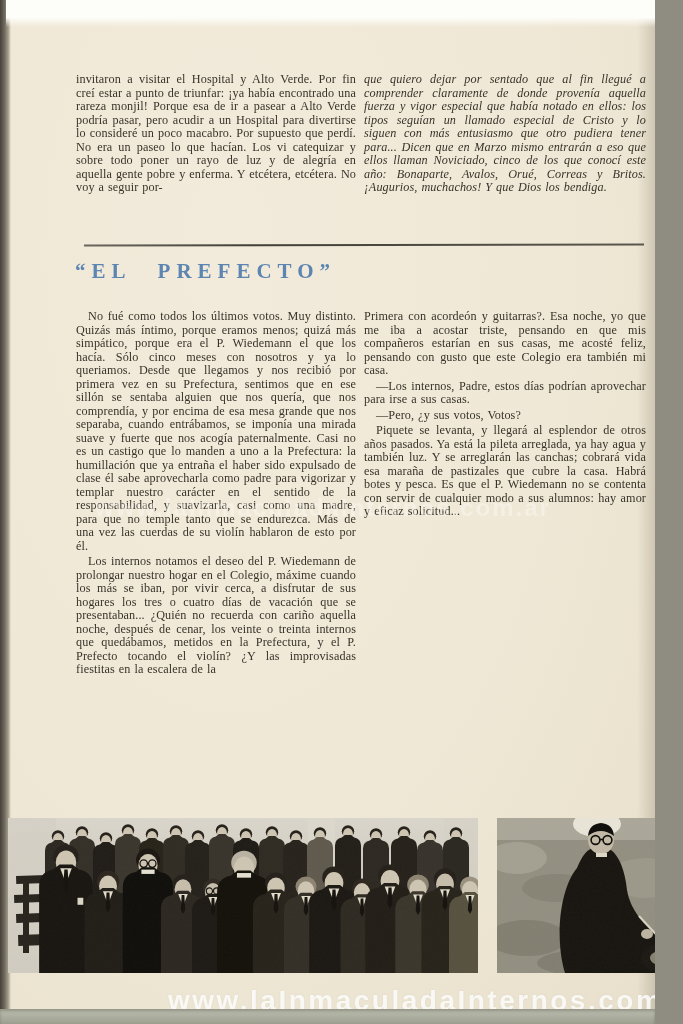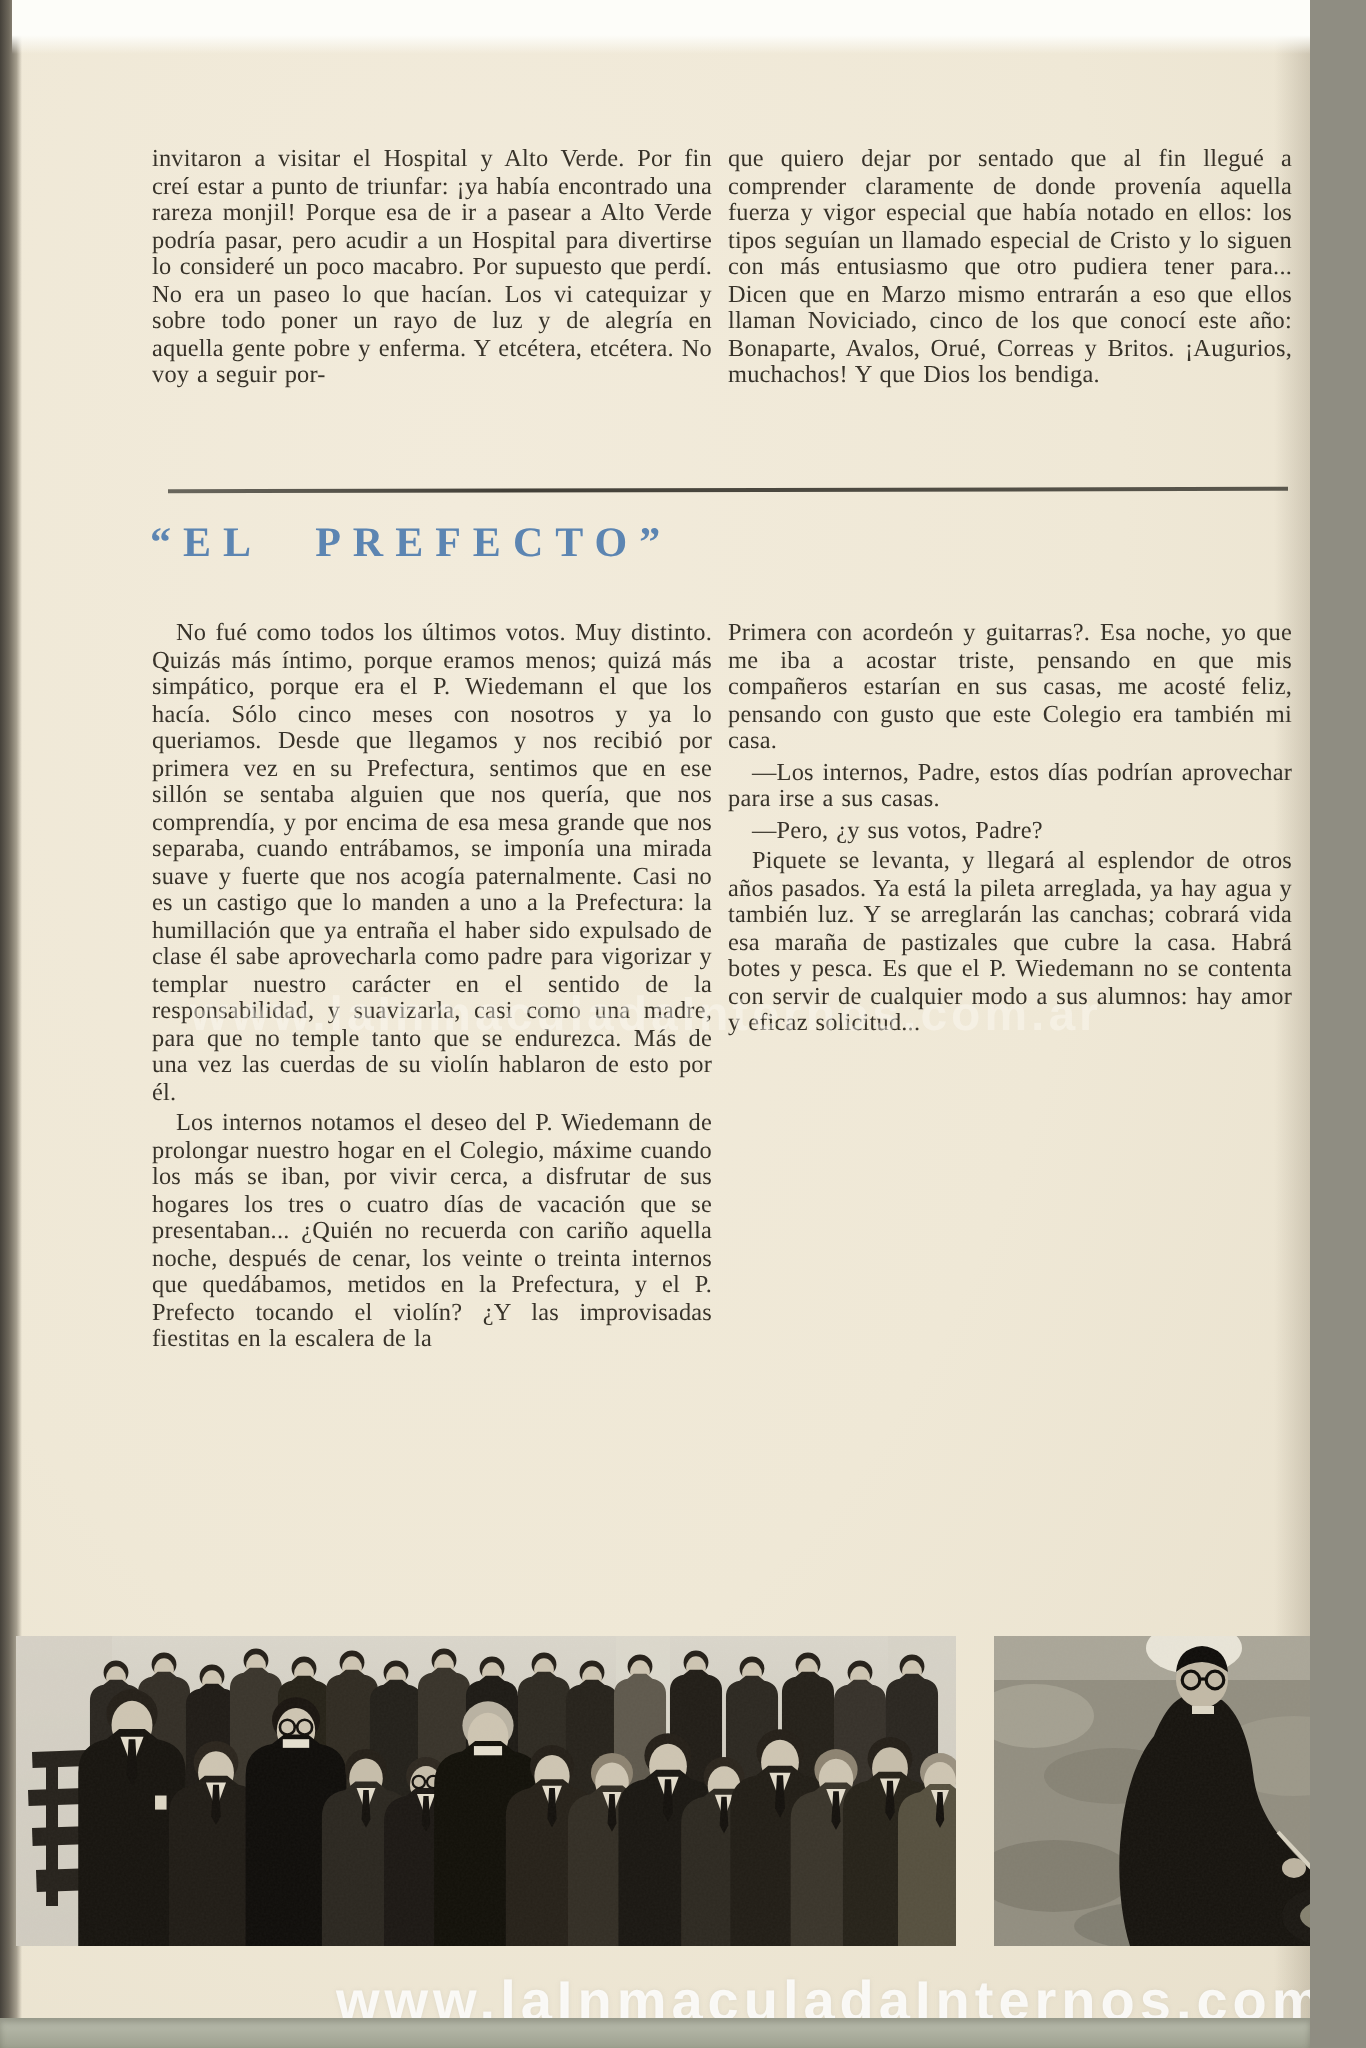--- a/index.html
+++ b/index.html
@@ -19,21 +19,21 @@
   .scan-right{position:absolute;right:0;top:0;width:18px;height:100%;
     background:linear-gradient(270deg,rgba(130,120,100,.28),rgba(130,120,100,0));}
   .scan-bottom{position:absolute;left:0;bottom:0;width:100%;height:15px;
     background:linear-gradient(180deg,#bcbfb0,#9da08f);
     box-shadow:inset 0 2px 3px rgba(70,70,55,.35);}
   .fold-line{position:absolute;left:655px;top:30px;width:3px;height:950px;
     background:linear-gradient(180deg,rgba(120,110,90,.10),rgba(120,110,90,.22),rgba(120,110,90,.08));}
   
   .col{position:absolute;width:280px;}
   .a1-left{left:76px;top:73px;}
-  .a1-right{left:364px;top:73px;width:282px;}
+  .a1-right{left:364px;top:73px;width:282px;font-style:italic;}
   .a2-left{left:76px;top:310px;}
   .a2-right{left:364px;top:310px;width:282px;}
   p.body-par{
     font-size:12.2px;line-height:13.5px;text-align:justify;
     margin:0 0 2px 0;text-indent:12px;letter-spacing:.1px;word-spacing:.8px;
   }
   p.noindent{text-indent:0;}
   .rule{position:absolute;left:84px;top:244px;width:560px;height:2px;
     background:linear-gradient(90deg,#6a675d,#423f37 30%,#5a574d);
     transform:rotate(-.12deg);}
@@ -80,21 +80,21 @@
 
   <div class="title" style="color: rgb(92, 133, 178);">“EL PREFECTO”</div>
 
   <div class="col a2-left">
     <p class="body-par">No fué como todos los últimos votos. Muy distinto. Quizás más íntimo, porque eramos menos; quizá más simpático, porque era el P. Wiedemann el que los hacía. Sólo cinco meses con nosotros y ya lo queriamos. Desde que llegamos y nos recibió por primera vez en su Prefectura, sentimos que en ese sillón se sentaba alguien que nos quería, que nos comprendía, y por encima de esa mesa grande que nos separaba, cuando entrábamos, se imponía una mirada suave y fuerte que nos acogía paternalmente. Casi no es un castigo que lo manden a uno a la Prefectura: la humillación que ya entraña el haber sido expulsado de clase él sabe aprovecharla como padre para vigorizar y templar nuestro carácter en el sentido de la responsabilidad, y suavizarla, casi como una madre, para que no temple tanto que se endurezca. Más de una vez las cuerdas de su violín hablaron de esto por él.</p>
     <p class="body-par">Los internos notamos el deseo del P. Wiedemann de prolongar nuestro hogar en el Colegio, máxime cuando los más se iban, por vivir cerca, a disfrutar de sus hogares los tres o cuatro días de vacación que se presentaban... ¿Quién no recuerda con cariño aquella noche, después de cenar, los veinte o treinta internos que quedábamos, metidos en la Prefectura, y el P. Prefecto tocando el violín? ¿Y las improvisadas fiestitas en la escalera de la</p>
   </div>
   <div class="col a2-right">
     <p class="body-par noindent">Primera con acordeón y guitarras?. Esa noche, yo que me iba a acostar triste, pensando en que mis compañeros estarían en sus casas, me acosté feliz, pensando con gusto que este Colegio era también mi casa.</p>
     <p class="body-par">—Los internos, Padre, estos días podrían aprovechar para irse a sus casas.</p>
-    <p class="body-par">—Pero, ¿y sus votos, Padre?</p>
+    <p class="body-par">—Pero, ¿y sus votos, Votos?</p>
     <p class="body-par">Piquete se levanta, y llegará al esplendor de otros años pasados. Ya está la pileta arreglada, ya hay agua y también luz. Y se arreglarán las canchas; cobrará vida esa maraña de pastizales que cubre la casa. Habrá botes y pesca. Es que el P. Wiedemann no se contenta con servir de cualquier modo a sus alumnos: hay amor y eficaz solicitud...</p>
   </div>
 
   <div class="watermark-mid">www.laInmaculadaInternos.com.ar</div>
 
   <svg class="photo-left" width="470" height="155" viewBox="0 0 470 155" xmlns="http://www.w3.org/2000/svg">
     <defs>
       <linearGradient id="bgL" x1="0" y1="0" x2="0" y2="1">
         <stop offset="0" stop-color="#dad6cb"></stop>
           <stop offset="1" stop-color="#c1bdb1"></stop>

